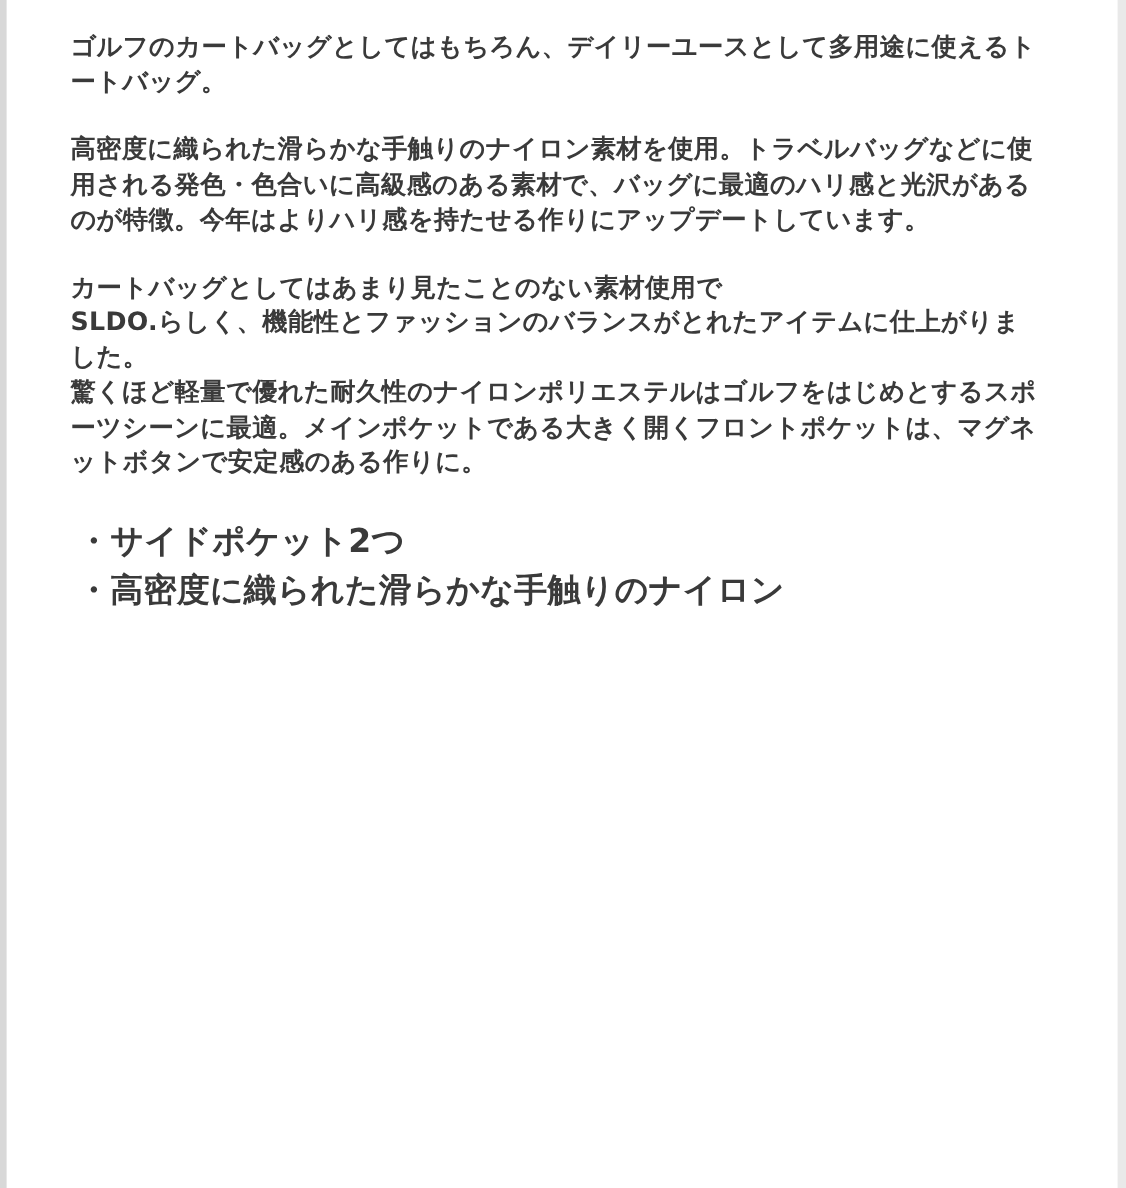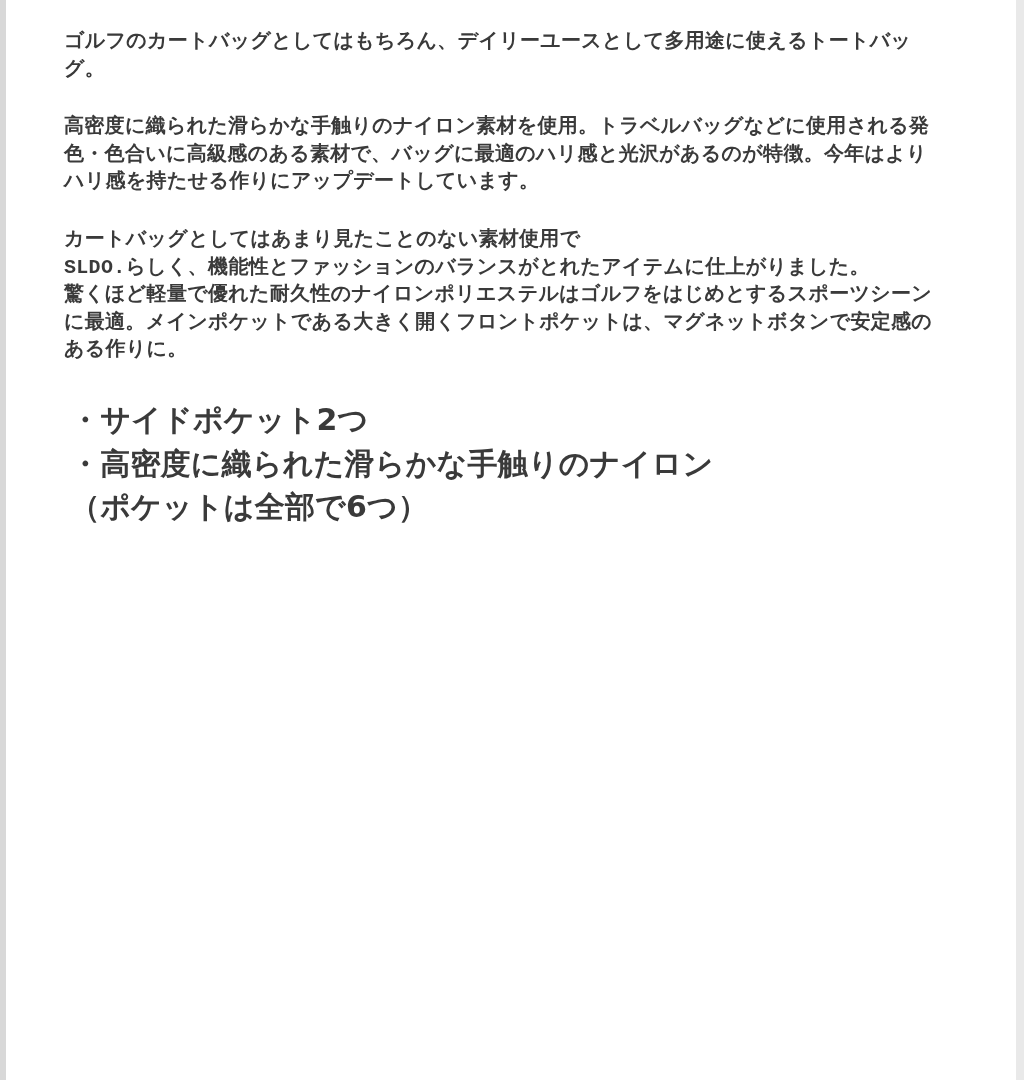--- a/index.html
+++ b/index.html
@@ -38,27 +38,26 @@
   }
   .content {
     position: absolute;
     top: 28px;
     left: 64px;
     width: 880px;
   }
   .para {
     color: #3a3a3a;
     font-weight: bold;
-    font-size: 20px;
+    font-size: 23px;
     line-height: 1.38;
     letter-spacing: 0.3px;
     margin: 0 0 30px 0;
     white-space: pre-wrap;
     word-break: break-all;
-    font-family: Liberation Mono, monospace;
   }
   .para.tight {
     margin-bottom: 0;
   }
   .bullets {
     margin: 36px 0 0 0;
     padding: 0;
     list-style: none;
   }
   .bullets li {
@@ -87,17 +86,16 @@
     <p class="para">高密度に織られた滑らかな手触りのナイロン素材を使用。トラベルバッグなどに使用される発色・色合いに高級感のある素材で、バッグに最適のハリ感と光沢があるのが特徴。今年はよりハリ感を持たせる作りにアップデートしています。</p>
 
     <p class="para tight">カートバッグとしてはあまり見たことのない素材使用で
 SLDO.らしく、機能性とファッションのバランスがとれたアイテムに仕上がりました。</p>
 
     <p class="para">驚くほど軽量で優れた耐久性のナイロンポリエステルはゴルフをはじめとするスポーツシーンに最適。メインポケットである大きく開くフロントポケットは、マグネットボタンで安定感のある作りに。</p>
 
     <ul class="bullets">
       <li>・サイドポケット2つ</li>
       <li>・高密度に織られた滑らかな手触りのナイロン</li>
-      <li>（ポケットは全部で6つ）</li>
     </ul>
 
   </div>
 </div>
 
 </body></html>

